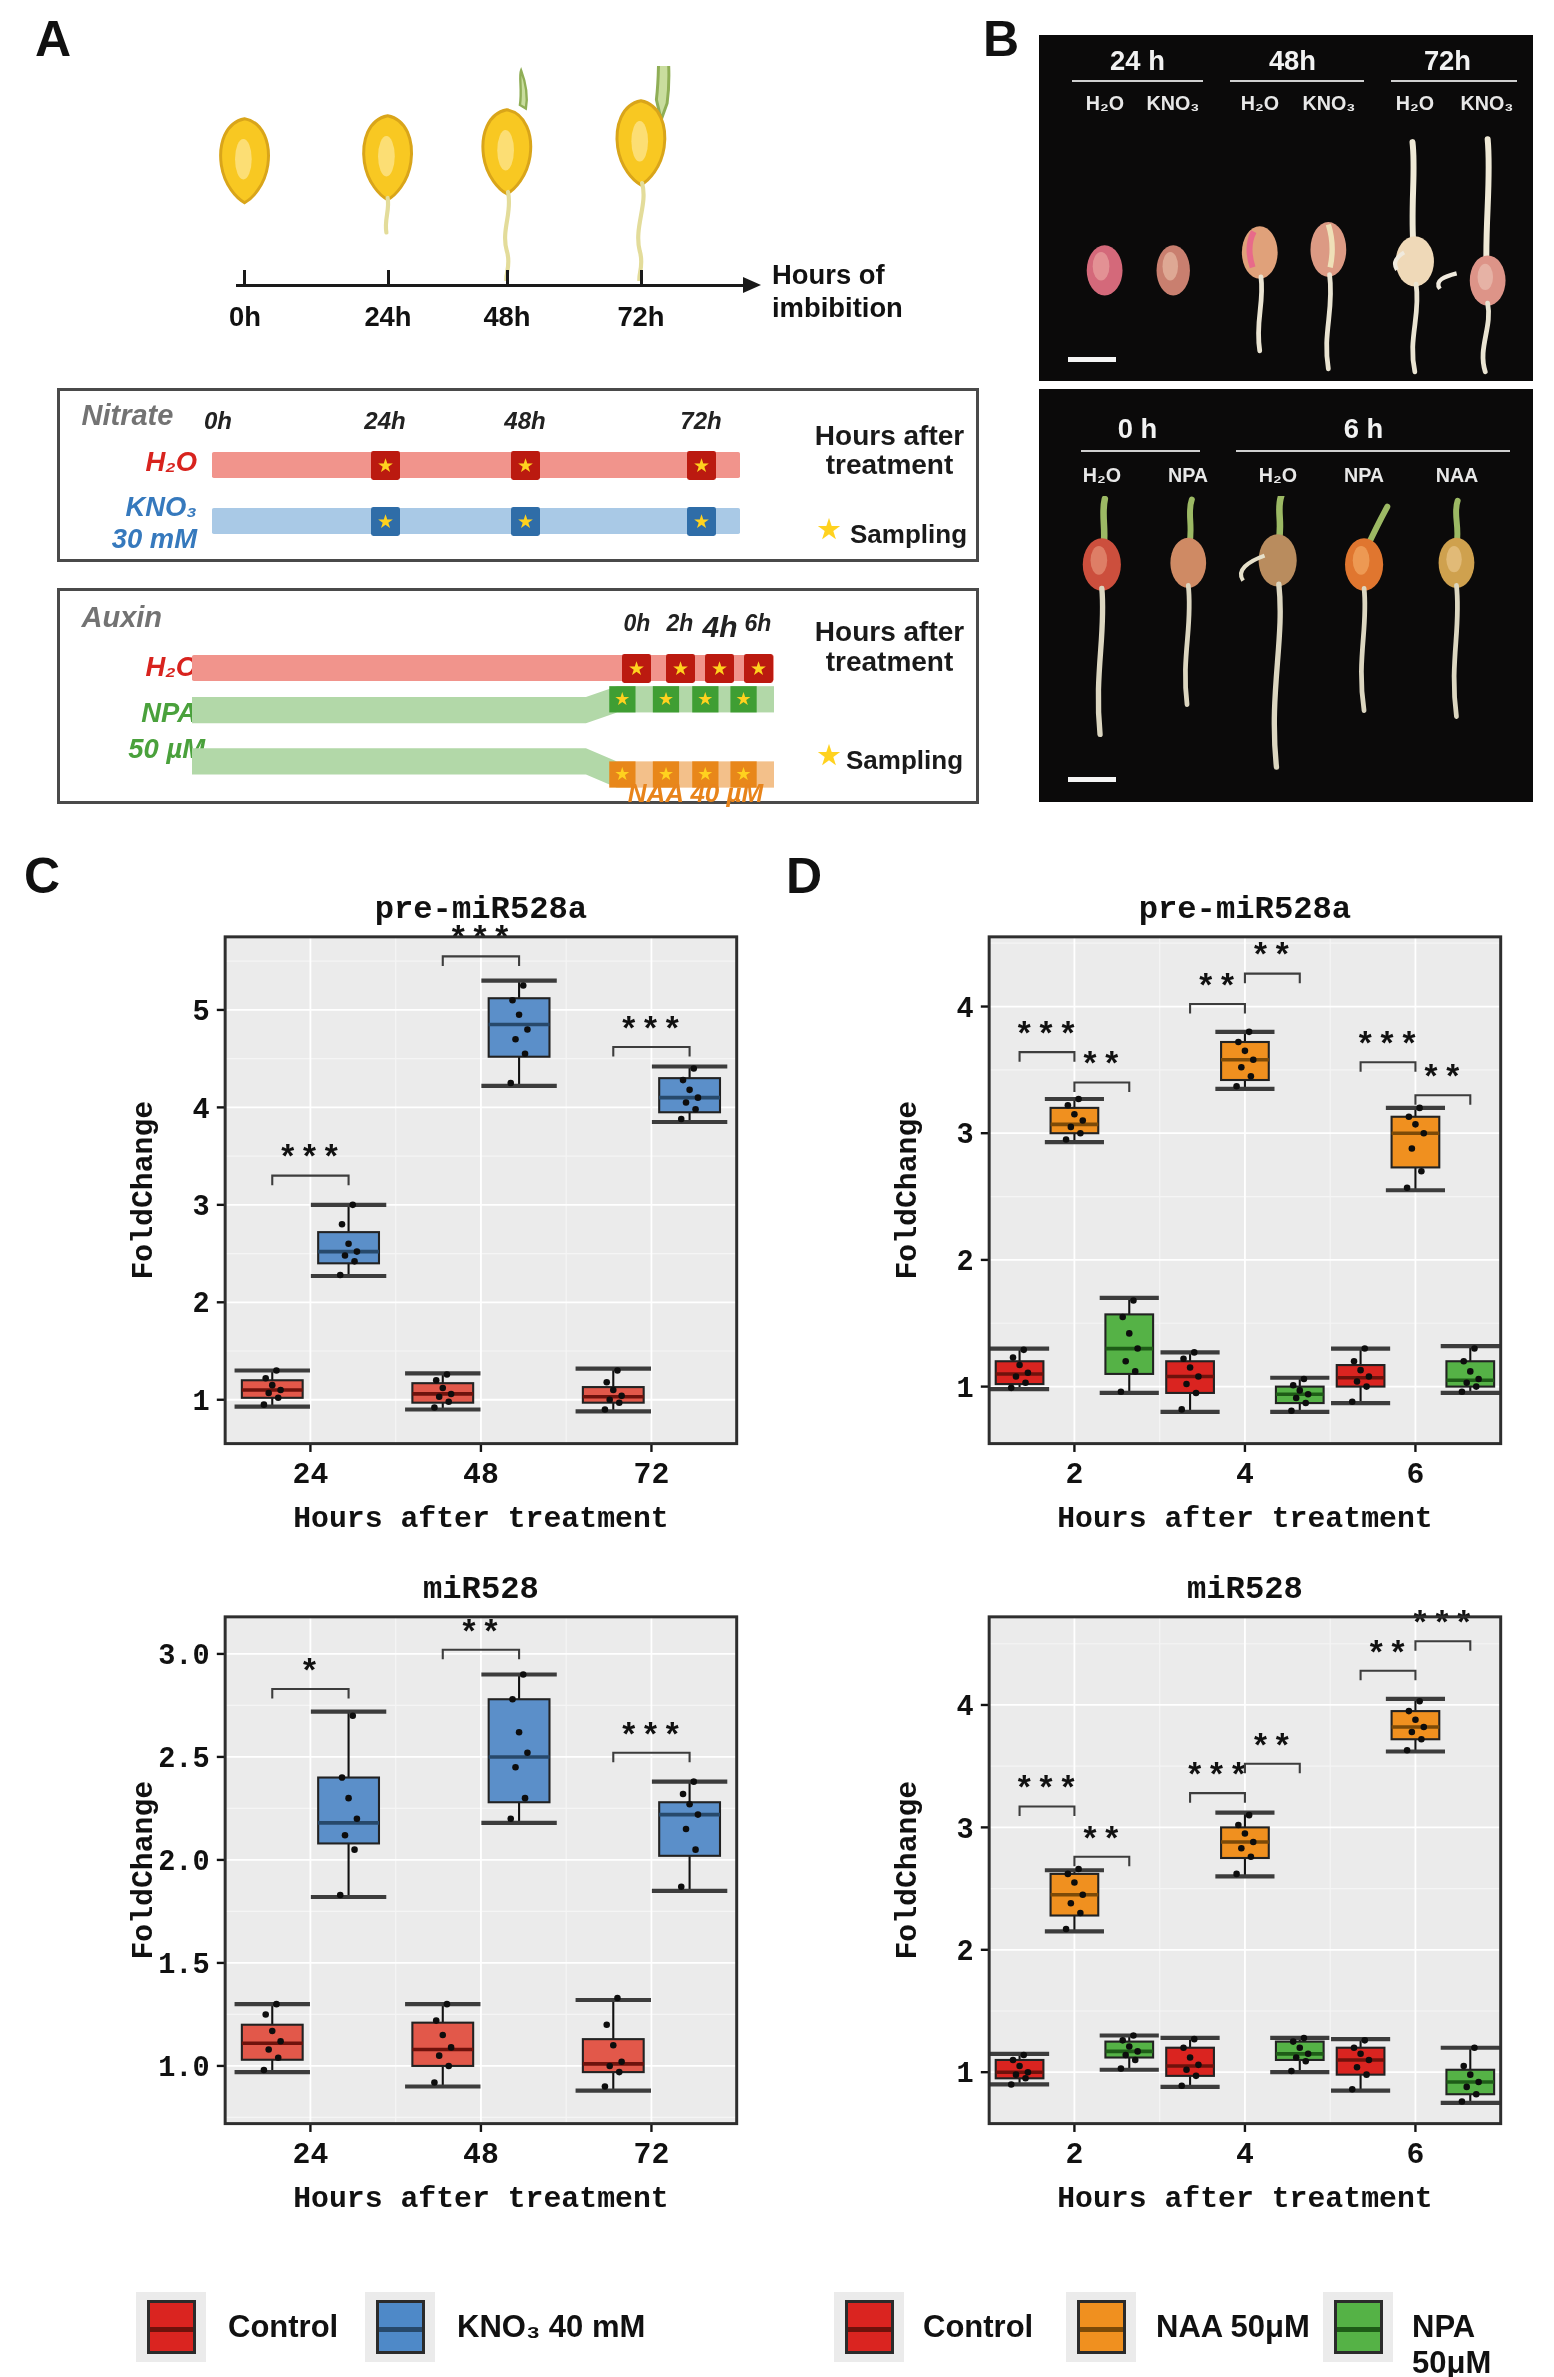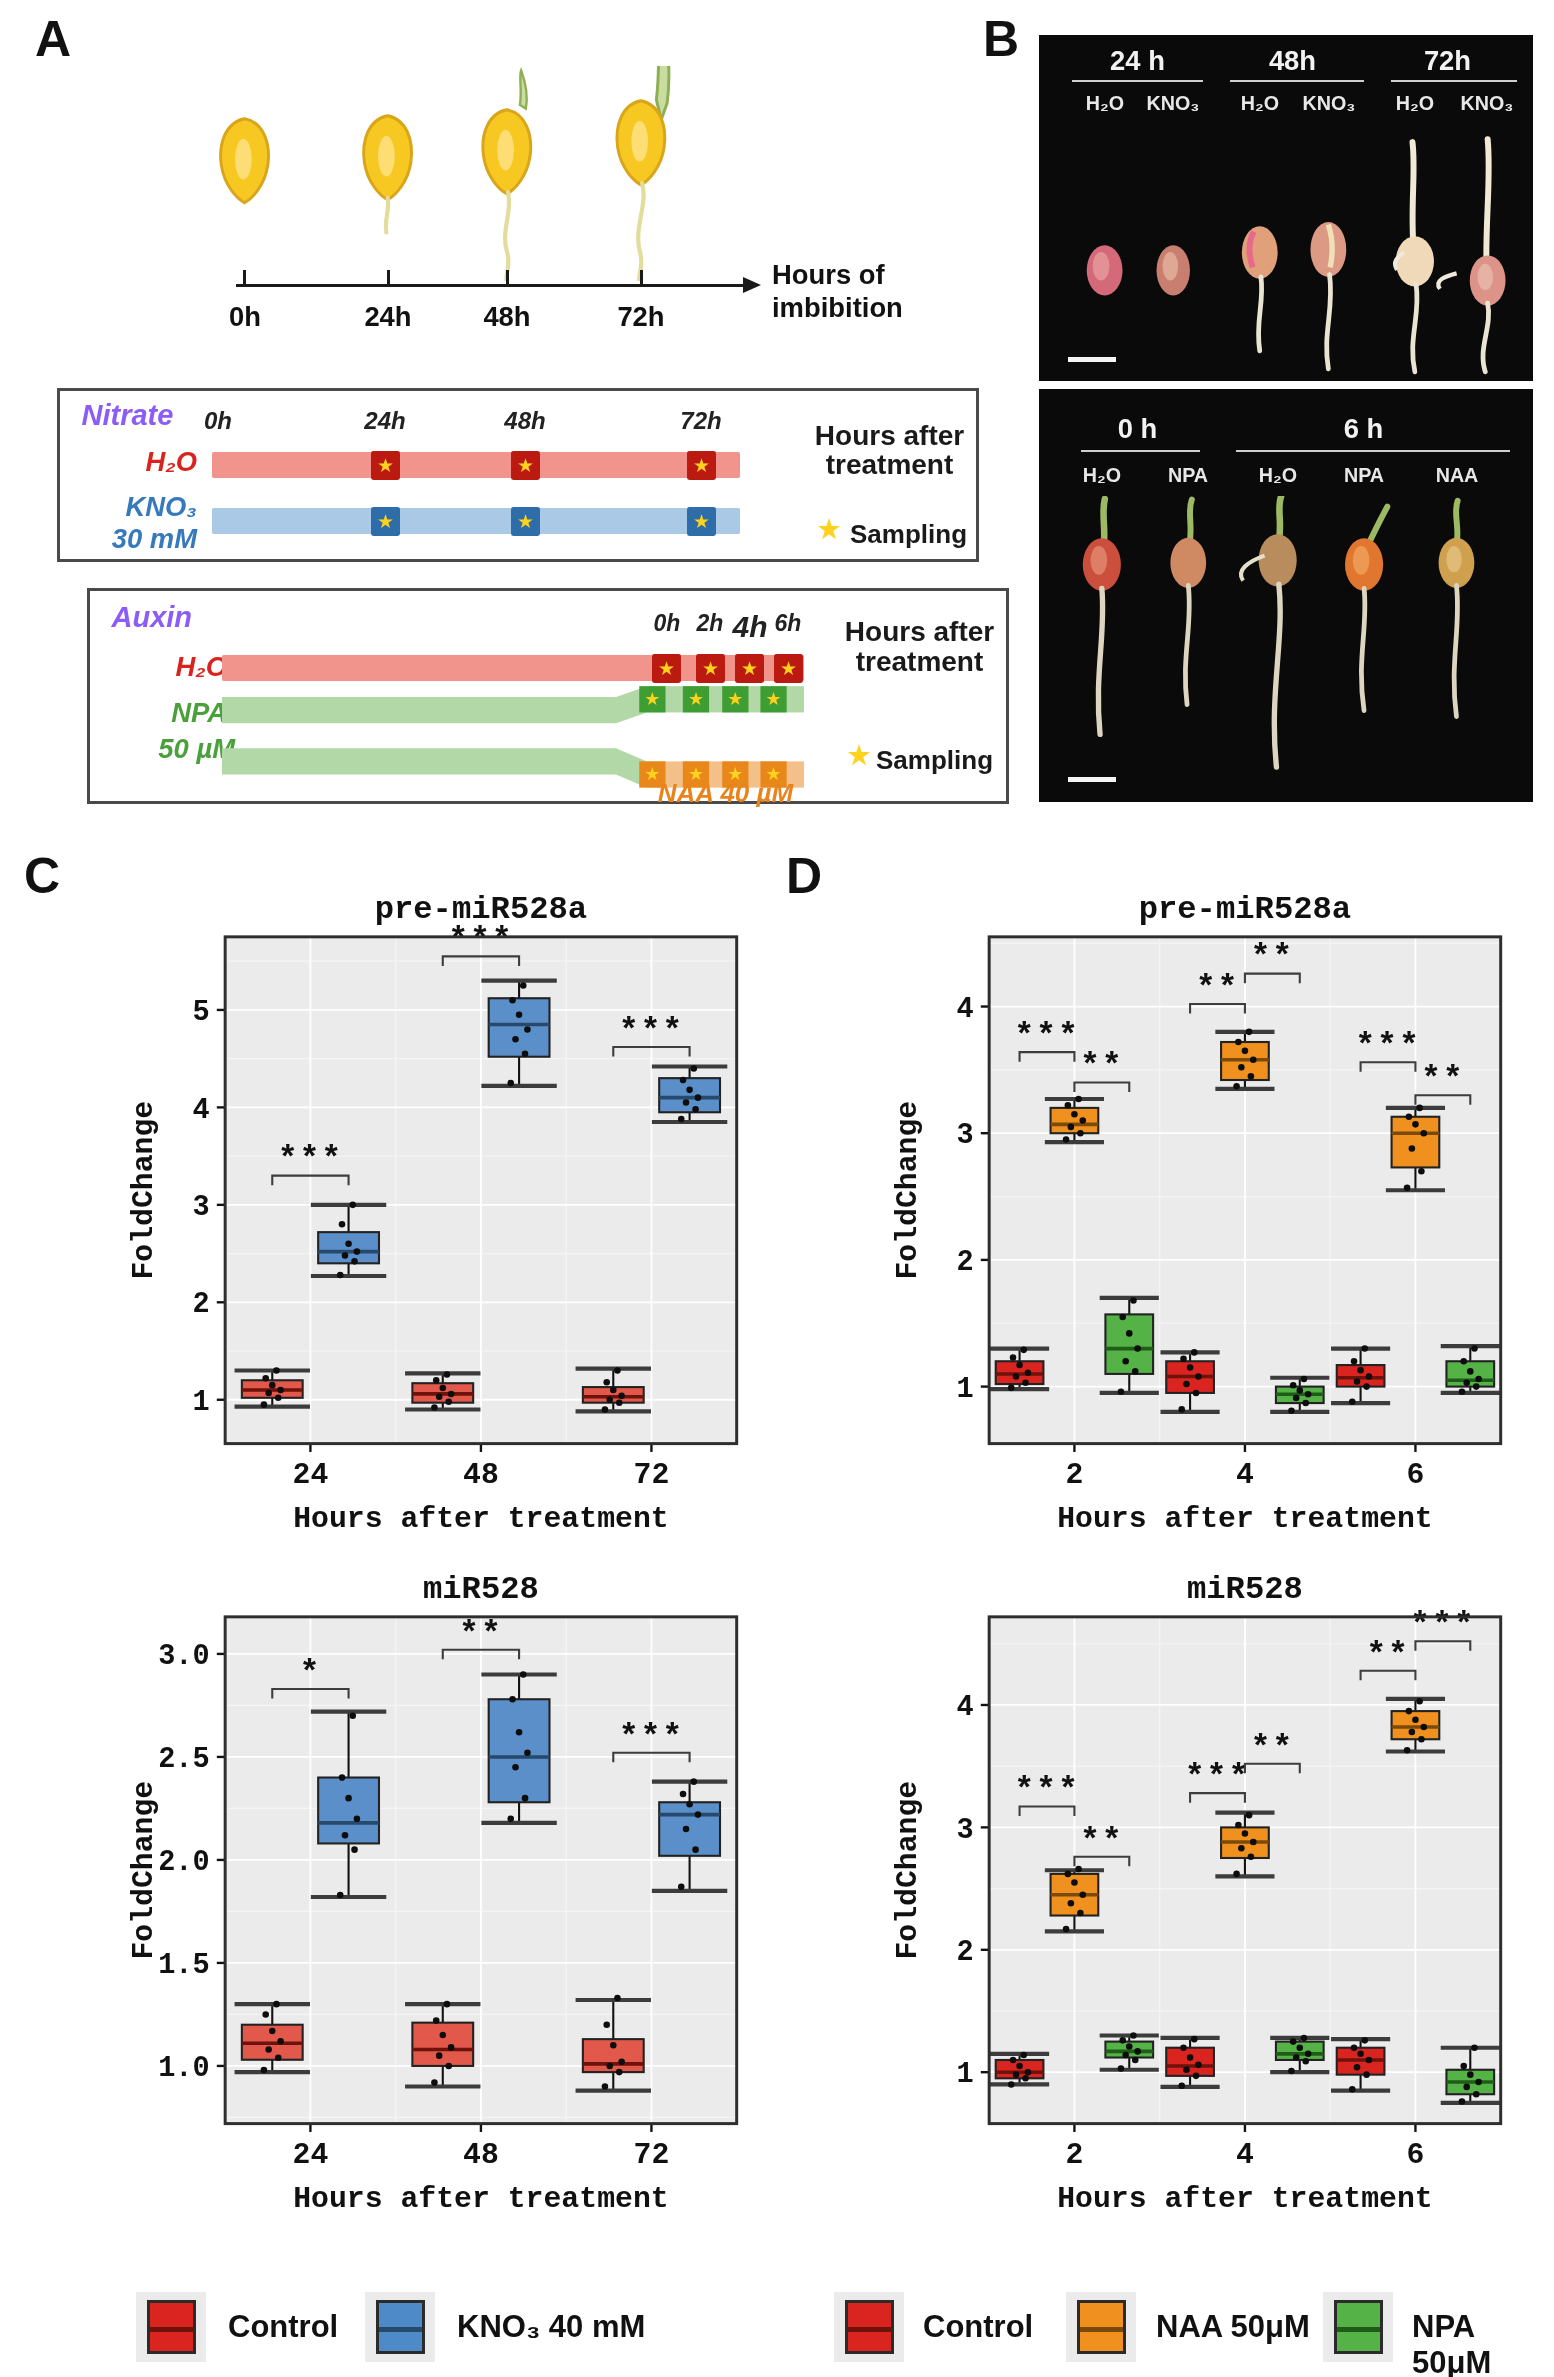--- a/index.html
+++ b/index.html
@@ -1,21 +1,21 @@
 <!DOCTYPE html>
 <html style="font-size:9.5px"><head>
 <meta charset="utf-8">
 <style>
   * { margin:0; padding:0; box-sizing:border-box; }
   html,body { background:#ffffff; font-family:"Liberation Sans", sans-serif; }
   #page { position:relative; width:1554px; height:2377px; background:#fff; overflow:hidden; }
   .abs { position:absolute; }
   .panel-letter { font-size:50px; font-weight:800; color:#111; }
   .scheme-box { position:absolute; border:3px solid #4a4a4a; background:#fff; }
-  .scheme-title { font-size:29px; font-weight:800; font-style:italic; color:#8b5cf6;text-align:center; }
+  .scheme-title { font-size:29px; font-weight:800; font-style:italic; color:#737373;text-align:center; }
   .scheme-tick { font-size:24px; font-weight:700; font-style:italic; color:#222; text-align:center; }
   .row-label { font-size:27.4px; font-weight:700; font-style:italic; text-align:right; }
   .bar { position:absolute; border-radius:1.8px; }
   .star-sq { position:absolute; width:29px; height:29px; display:flex; align-items:center; justify-content:center; border-radius:2.4px; }
   .star-sq span { color:#ffd21f; font-size:19px; line-height:1; }
   .right-note { font-size:28px; font-weight:700; color:#1a1a1a; text-align:center; }
   .sampling-star { font-size:29px; color:#ffd21f; line-height:1; }
   .sampling-label { font-size:26px; font-weight:700; color:#1a1a1a; }
   .axis-line { position:absolute; height:3px; background:#1a1a1a; }
   .axis-tick { position:absolute; width:3px; height:15.5px; background:#1a1a1a; }
@@ -110,21 +110,21 @@
     <div class="star-sq" style="left: 627px; top: 116px; background-color: rgb(47, 109, 168);">
         <span>★</span>
       </div>
 
     <div class="abs right-note" style="left:740px; top:29px; width:179px;">Hours after</div>
     <div class="abs right-note" style="left:740px; top:58px; width:179px;">treatment</div>
     <div class="abs sampling-star" style="left:756px; top:124px;">★</div>
     <div class="abs sampling-label" style="left:790px; top:128px;">Sampling</div>
   </div>
 
-  <div class="scheme-box" style="left:57px; top:588px; width:922px; height:216px;margin-left:30px;">
+  <div class="scheme-box" style="left:57px; top:588px; width:922px; height:216px;">
     <div class="abs scheme-title" style="left:21.5px; top:9.5px;">Auxin</div>
     <div class="abs scheme-tick" style="left:547px; top:19px; width:60px; font-size:23px;">0h</div>
     <div class="abs scheme-tick" style="left:590px; top:19px; width:60px; font-size:23px;">2h</div>
     <div class="abs scheme-tick" style="left:630px; top:19px; width:60px; font-size:30px;">4h</div>
     <div class="abs scheme-tick" style="left:668px; top:19px; width:60px; font-size:23px;">6h</div>
 
     <div class="abs row-label" style="left:48px; top:60px; width:89px; color:#d8231e;">H₂O</div>
     <div class="bar" style="left: 132px; top: 64px; width: 582px; height: 26px; background-color: rgb(241, 148, 140);"></div>
     <div class="star-sq" style="left: 562px; top: 63px; background-color: rgb(187, 26, 16);">
         <span>★</span>

